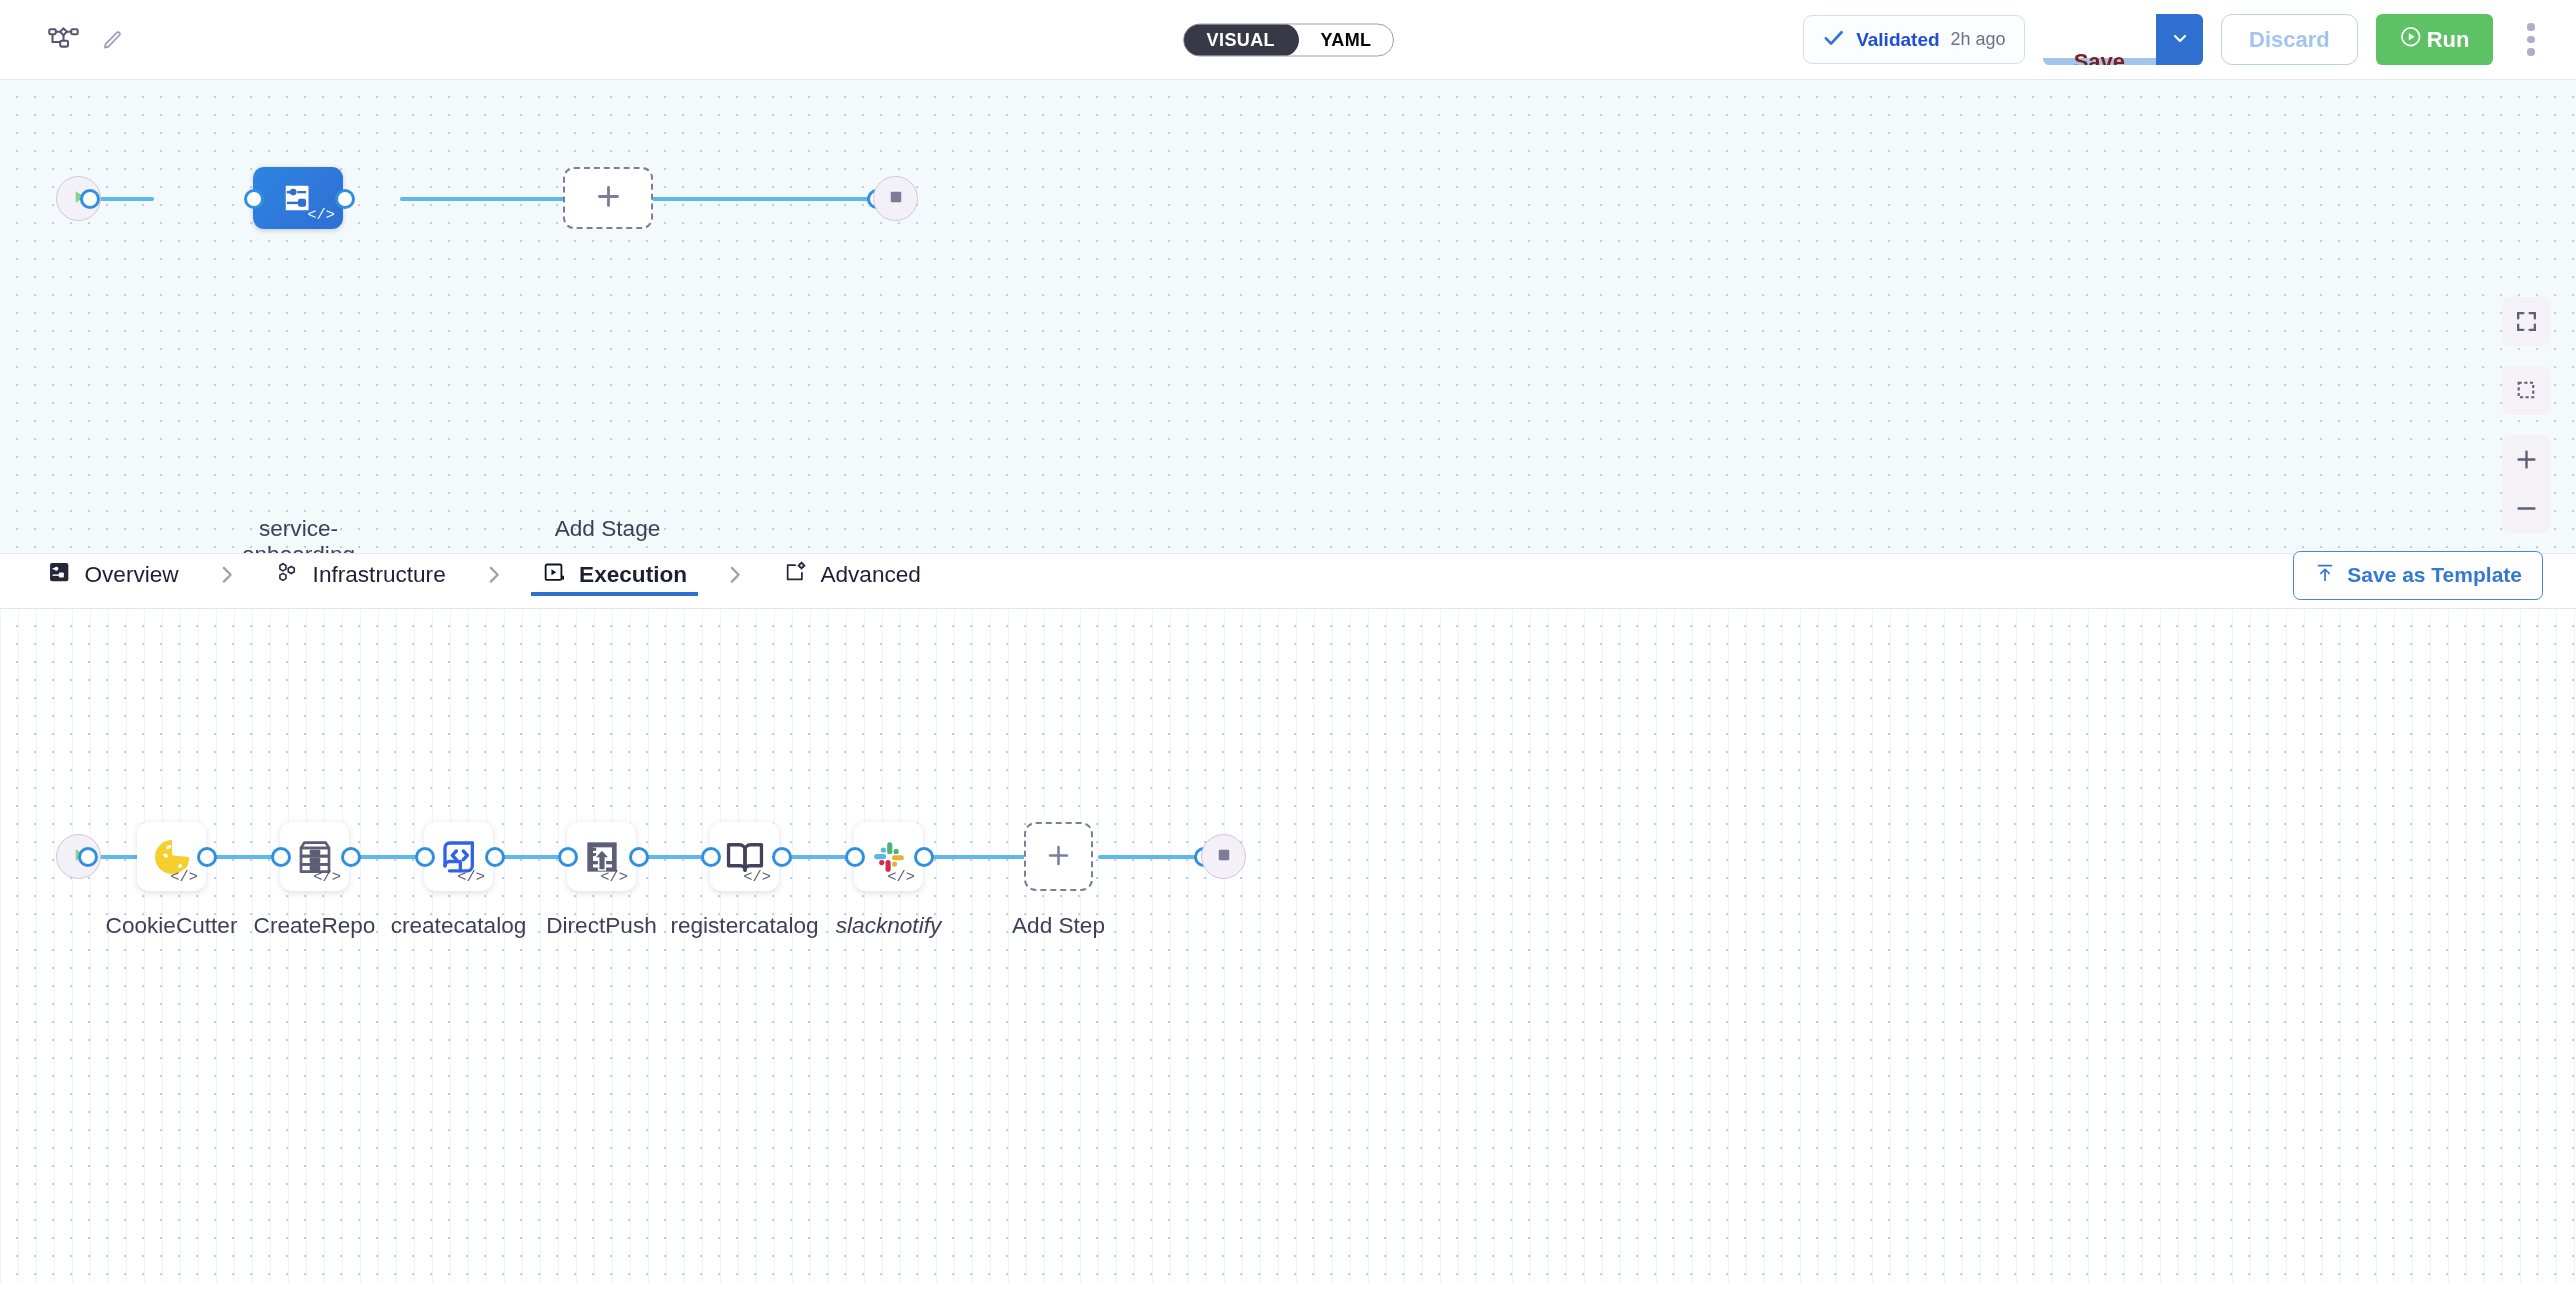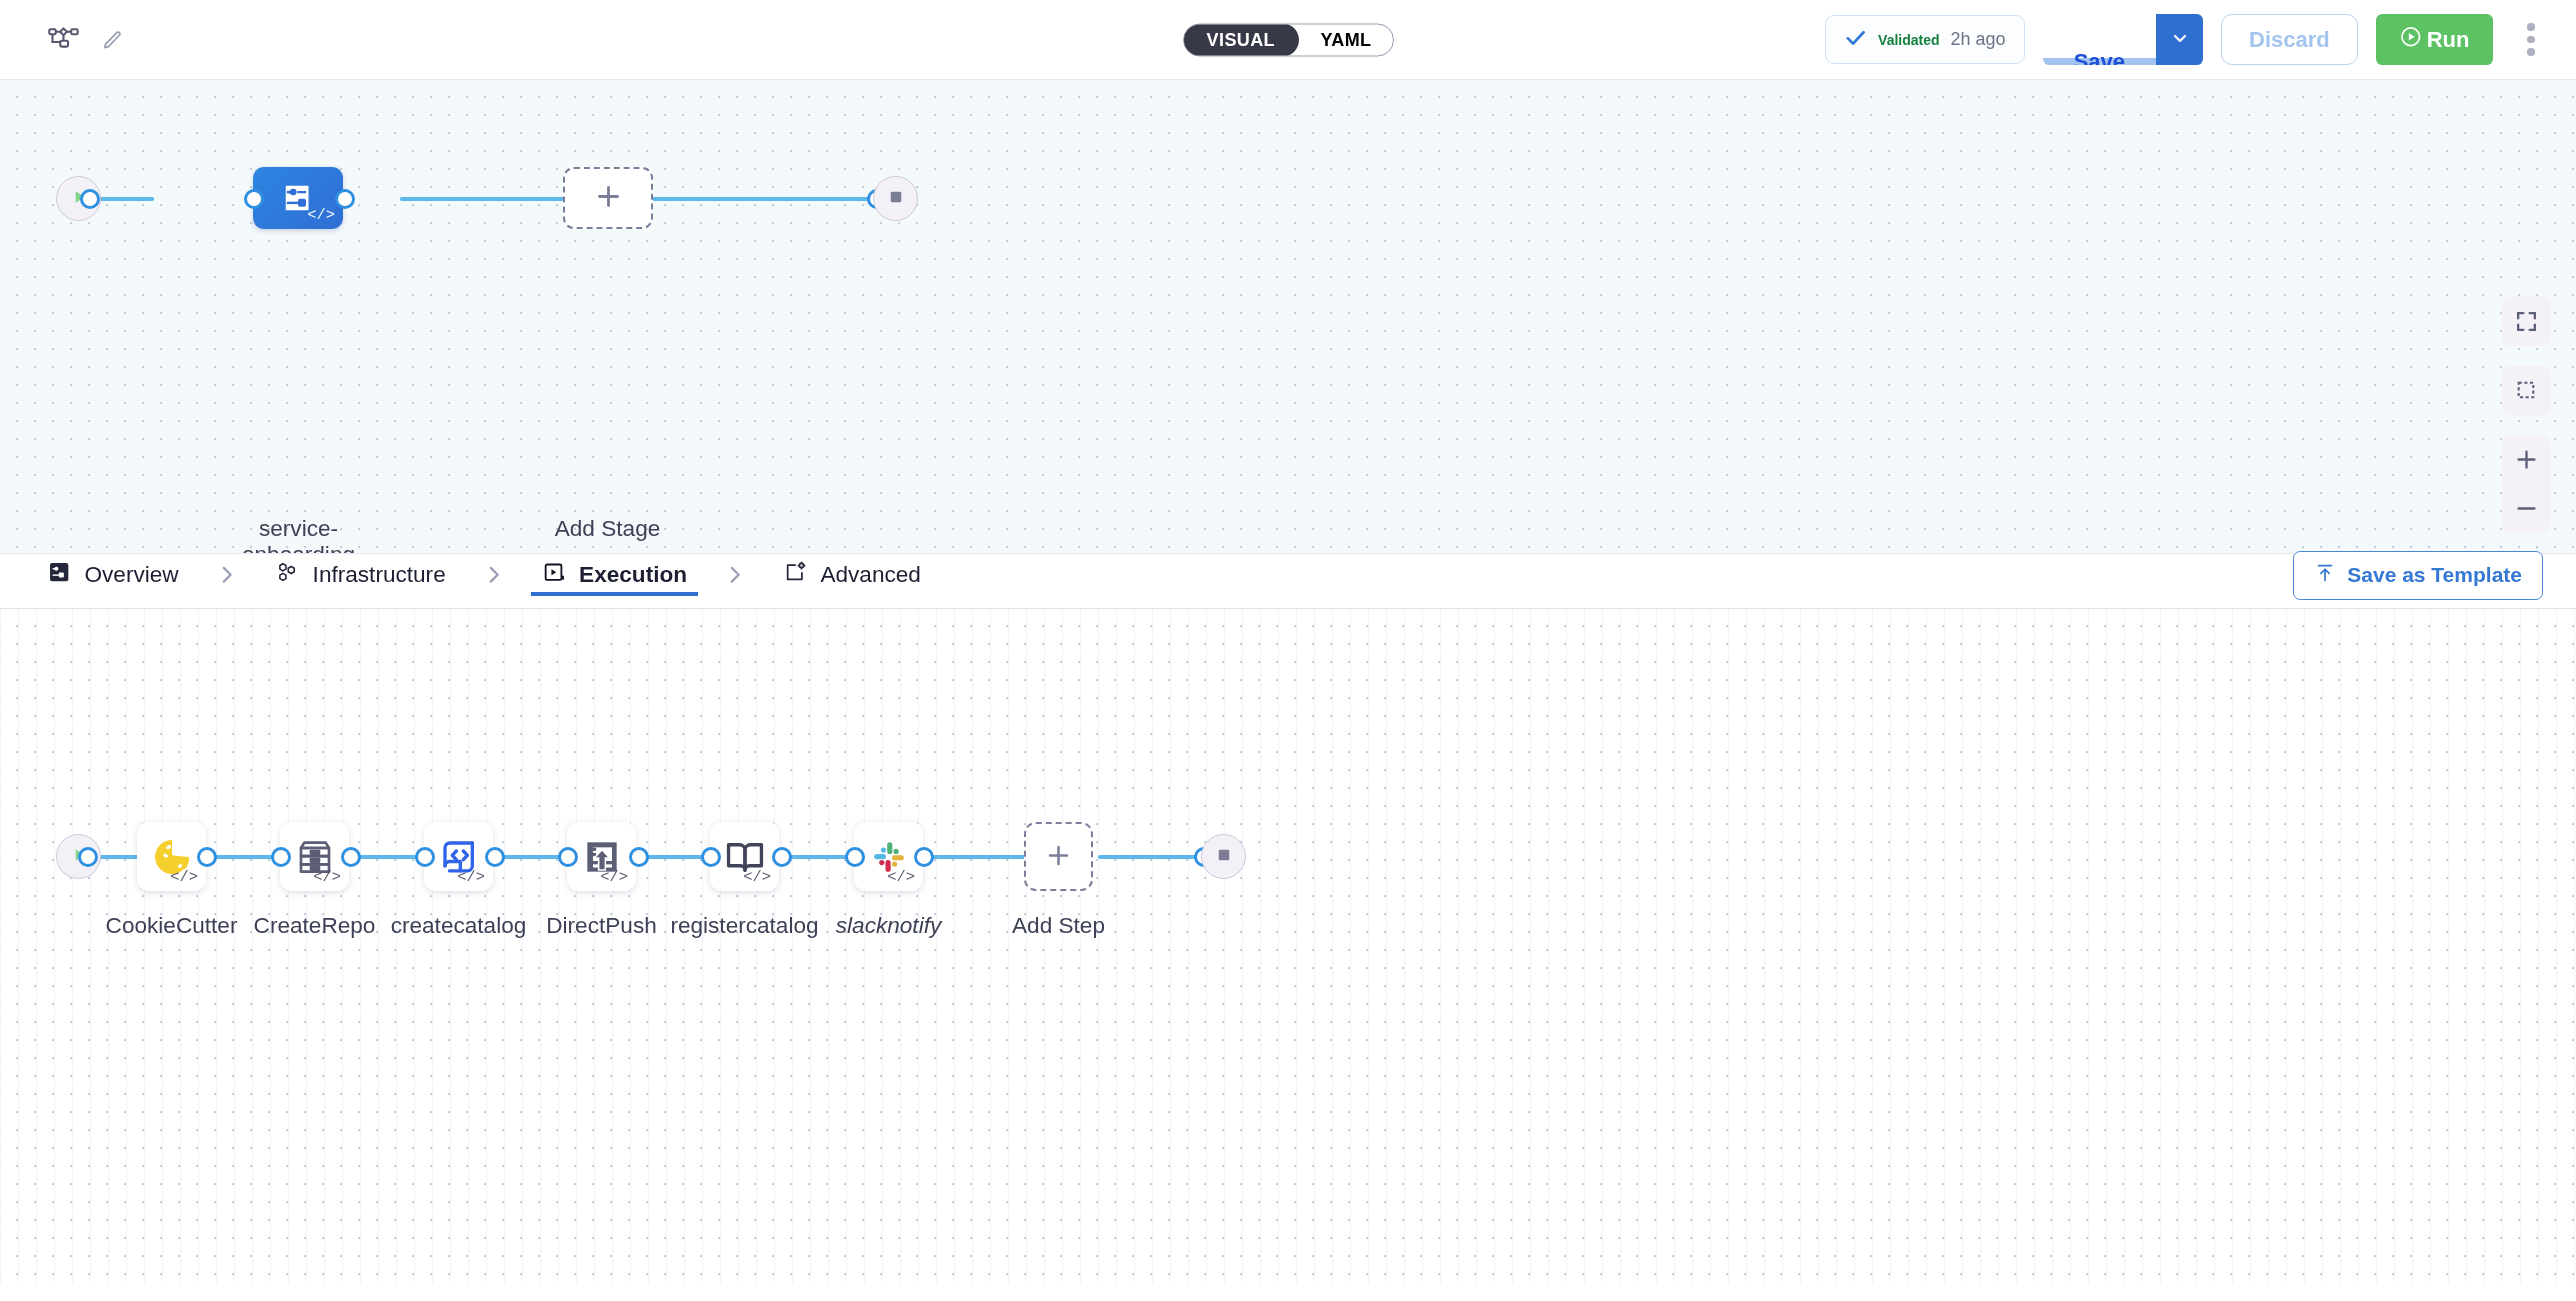--- a/index.html
+++ b/index.html
@@ -72,27 +72,27 @@
     gap: 18px;
   }
   .validated-badge {
     display: flex; align-items: center; gap: 11px;
     border: 0.9px solid #cfe0f5;
     border-radius: 9px;
     background: #fbfdff;
     height: 49px;
     padding: 0 18px;
   }
-  .validated-badge .vtext { font-size: 14px; font-weight: bold; color: #15803d; }
+  .validated-badge .vtext { font-size: 19px; font-weight: bold; color: #1d4ed8; }
   .validated-badge .vtime { font-size: 18px; color: #6d7288; }
 
   .save-group { display: flex; align-items: stretch; height: 51px; border-radius: 6.3px; overflow: hidden; }
   .save-btn {
     background: #a3c4ef;
-    color: #1d4ed8;
+    color: #7f1d1d;
     font-size: 22px;
     font-weight: bold;
     padding: 4px 31px;
     display: flex; align-items: center;
     cursor: default;
     margin-top: 44px;
   }
   .save-caret {
     background: #2f6fd0;
     width: 47px;

